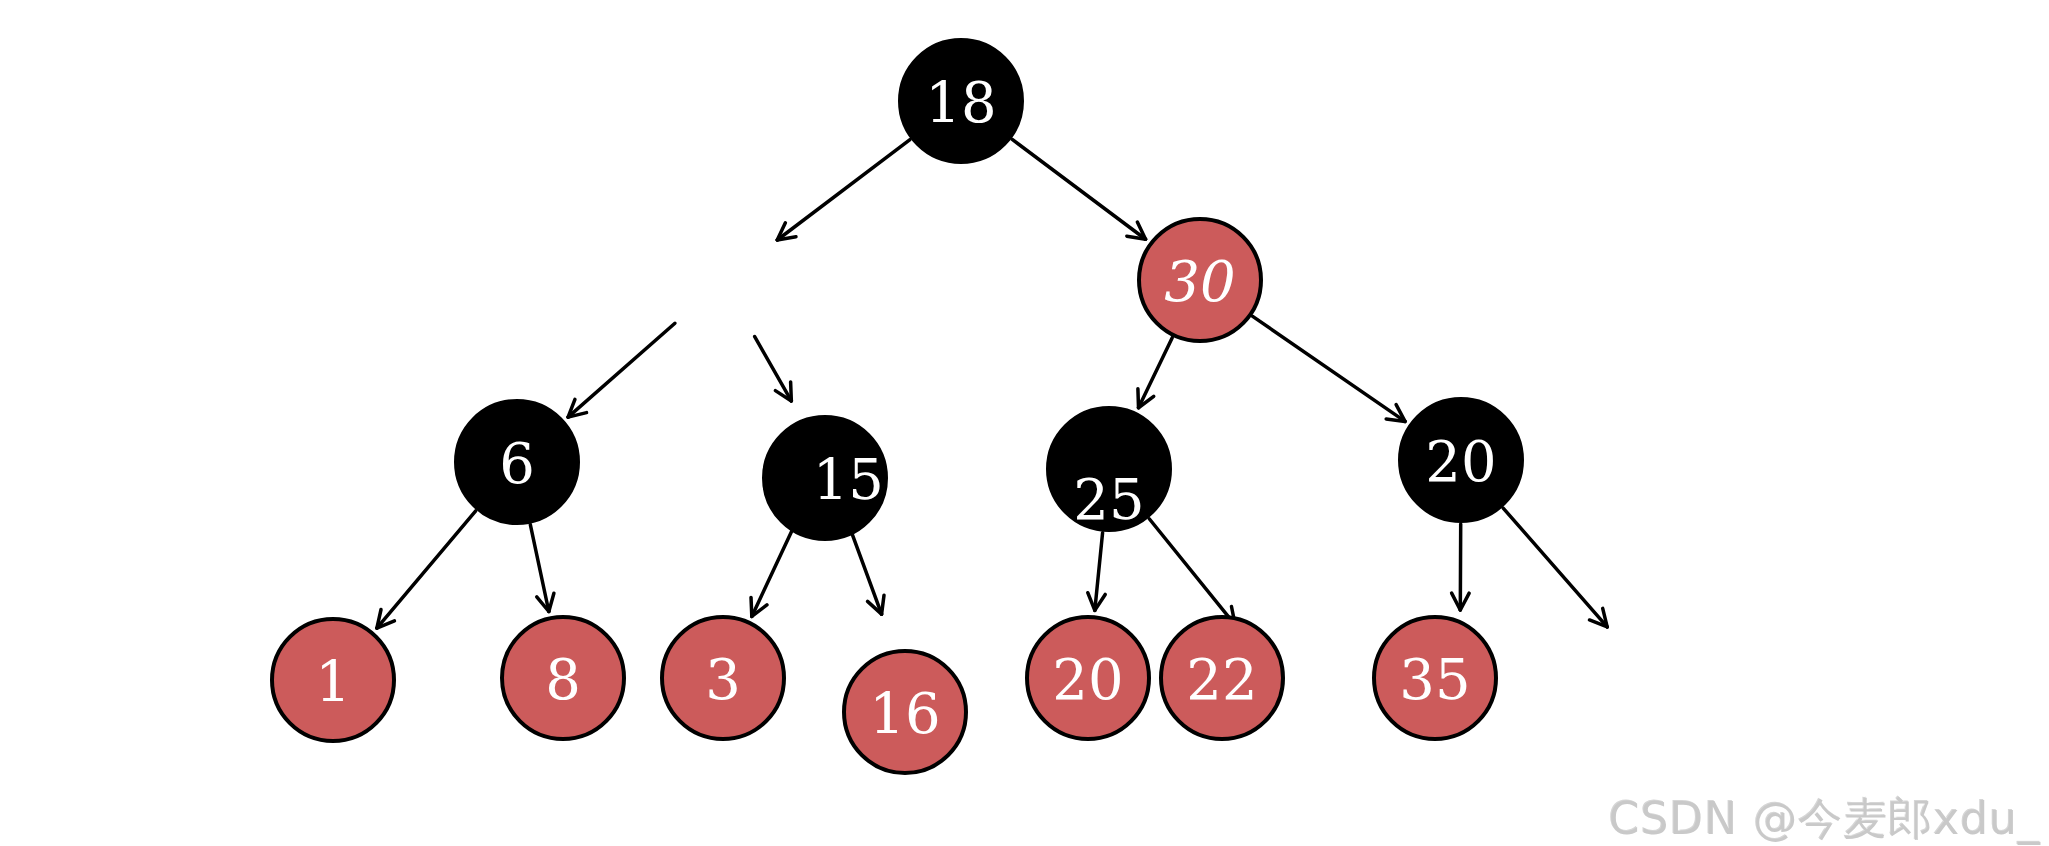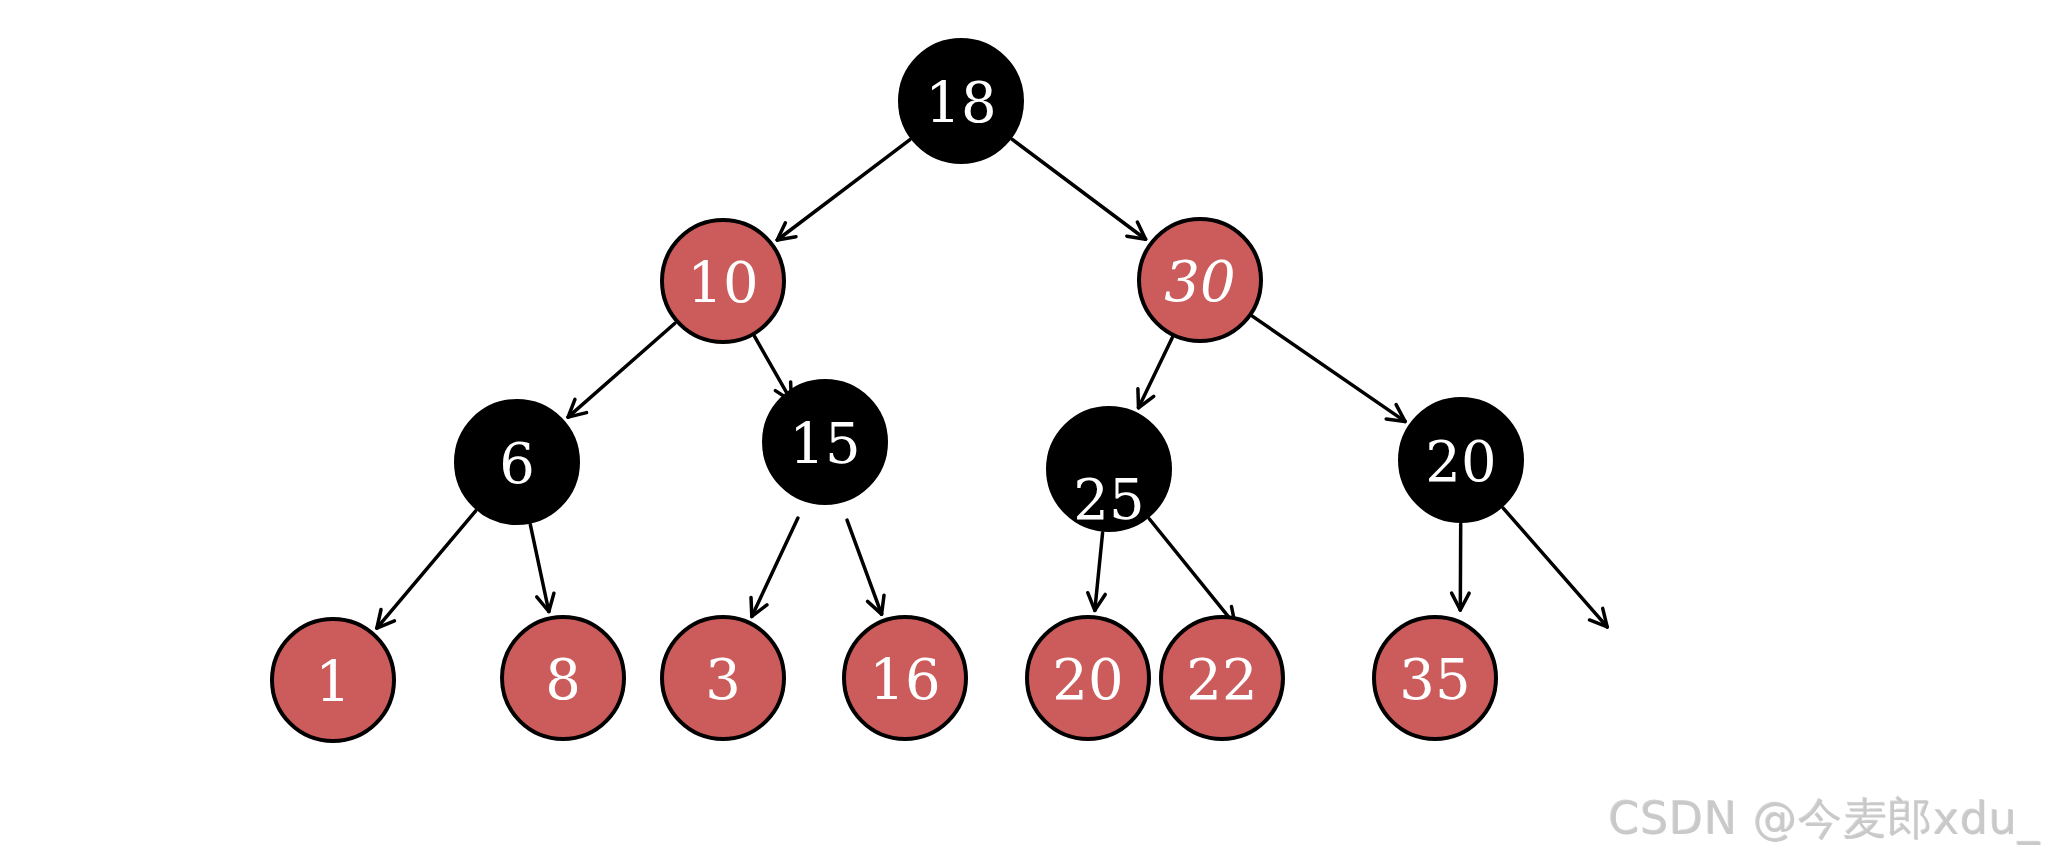--- a/index.html
+++ b/index.html
@@ -140,48 +140,45 @@
       <g>
         <line x1="1503.1755517809277" y1="508.13754077613737" x2="1607.1884762327643" y2="626.8538629253541" stroke="#000000" stroke-width="3.5" stroke-linecap="round"></line>
         <line x1="1589.4833220209105" y1="619.959842738665" x2="1607.1884762327643" y2="626.8538629253541" stroke="#000000" stroke-width="3.5" stroke-linecap="round"></line>
         <line x1="1602.6817396444037" y1="608.3960915180813" x2="1607.1884762327643" y2="626.8538629253541" stroke="#000000" stroke-width="3.5" stroke-linecap="round"></line>
       </g>
     </svg>
 
   <div class="node black" style="left: 898px; top: 38px;">
       <span class="label">18</span>
     </div>
-  <div class="node red" style="left: 660px; top: 218px;">
-      <span class="label">10</span>
-    </div>
   <div class="node red" style="left: 1137px; top: 217px; font-style: italic;">
       <span class="label">30</span>
     </div>
   <div class="node black" style="left: 454px; top: 399px;">
       <span class="label">6</span>
     </div>
-  <div class="node black" style="left: 762px; top: 379px;">
+  <div class="node black" style="left: 762px; top: 415px; justify-content: flex-end;">
       <span class="label">15</span>
     </div>
   <div class="node black" style="left: 1046px; top: 406px; align-items: flex-end;">
       <span class="label">25</span>
     </div>
   <div class="node black" style="left: 1398px; top: 397px;">
       <span class="label">20</span>
     </div>
   <div class="node red" style="left: 270px; top: 617px;">
       <span class="label">1</span>
     </div>
   <div class="node red" style="left: 500px; top: 615px;">
       <span class="label">8</span>
     </div>
   <div class="node red" style="left: 660px; top: 615px;">
       <span class="label">3</span>
     </div>
-  <div class="node red" style="left: 842px; top: 615px; justify-content: center;">
+  <div class="node red" style="left: 842px; top: 649px; justify-content: center;">
       <span class="label">16</span>
     </div>
   <div class="node red" style="left: 1025px; top: 615px;">
       <span class="label">20</span>
     </div>
   <div class="node red" style="left: 1159px; top: 615px;">
       <span class="label">22</span>
     </div>
   <div class="node red" style="left: 1372px; top: 615px;">
       <span class="label">35</span>

